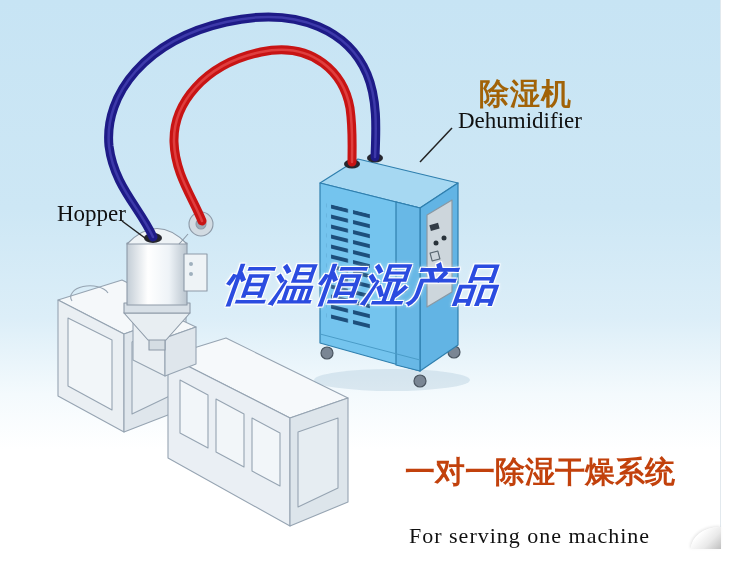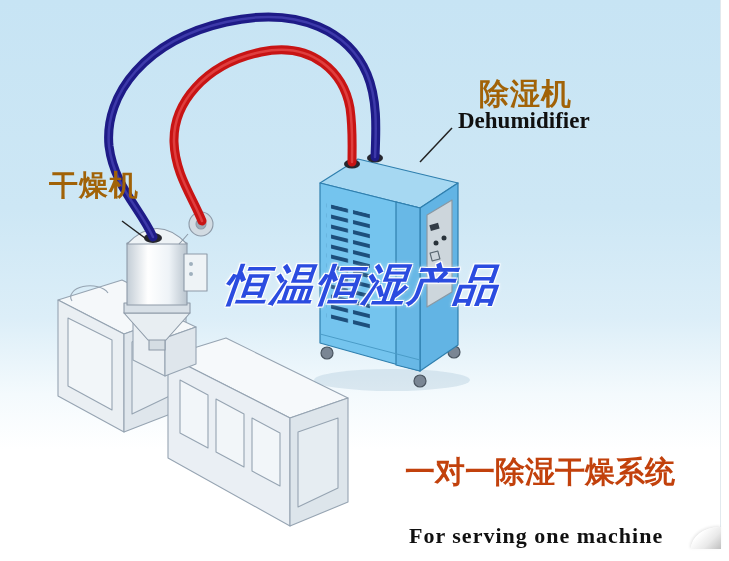--- a/index.html
+++ b/index.html
@@ -14,21 +14,21 @@
     background:linear-gradient(180deg,#c7e4f4 0%,#cde7f5 38%,#dceef8 58%,#f4fafd 72%,#ffffff 82%);
   }
   .page-edge-right{position:absolute;top:0;right:8px;width:1px;height:548px;background:#e2e9ee;}
   .curl{
     position:absolute;right:8px;bottom:12px;width:30px;height:22px;
     background:linear-gradient(315deg,#bfbfbf 0%,#e9e9e9 35%,#ffffff 70%);
     border-top-left-radius:95% 100%;
     box-shadow:-1px -1px 3px rgba(0,0,0,0.10);
   }
   svg.scene{position:absolute;left:0;top:0;}
-  .lbl{position:absolute;white-space:nowrap;font-weight:bold;}
+  .lbl{position:absolute;white-space:nowrap;}
   .lbl-cn{
     font-weight:bold;color:#a16207;font-size:29px;letter-spacing:1px;
     font-family:"Liberation Sans", sans-serif;
   }
   .lbl-en{
     color:#101010;font-size:23px;
     font-family:"Liberation Serif", serif;
   }
   .hopper-cn{left:49px;top:166px;}
   .hopper-en{left:57px;top:201px;}
@@ -143,21 +143,21 @@
       <path d="M202,221 C193,198 175,174 174,142 C173,104 204,64 261,52 C314,41 344,74 350,108 C353,130 352,144 352,162" stroke="#c81414" stroke-width="9"></path>
       <path d="M202,221 C193,198 175,174 174,142 C173,104 204,64 261,52 C314,41 344,74 350,108 C353,130 352,144 352,162" stroke="#e85050" stroke-width="2.5" opacity="0.7"></path>
     </g>
 
     <g stroke="#222222" stroke-width="1.5">
       <line x1="122" y1="221" x2="149" y2="241"></line>
       <line x1="452" y1="128" x2="420" y2="162"></line>
     </g>
   </svg>
 
-  <div class="lbl lbl-cn hopper-cn">干燥机</div>
+  <div class="lbl lbl-en hopper-en">Hopper</div>
 
   <div class="lbl lbl-cn dehum-cn">除湿机</div>
   <div class="lbl lbl-en dehum-en">Dehumidifier</div>
 
   <div class="lbl watermark">恒温恒湿产品</div>
 
   <div class="lbl caption-cn">一对一除湿干燥系统</div>
   <div class="lbl caption-en">For serving one machine</div>
 
   <div class="page-edge-right"></div>

